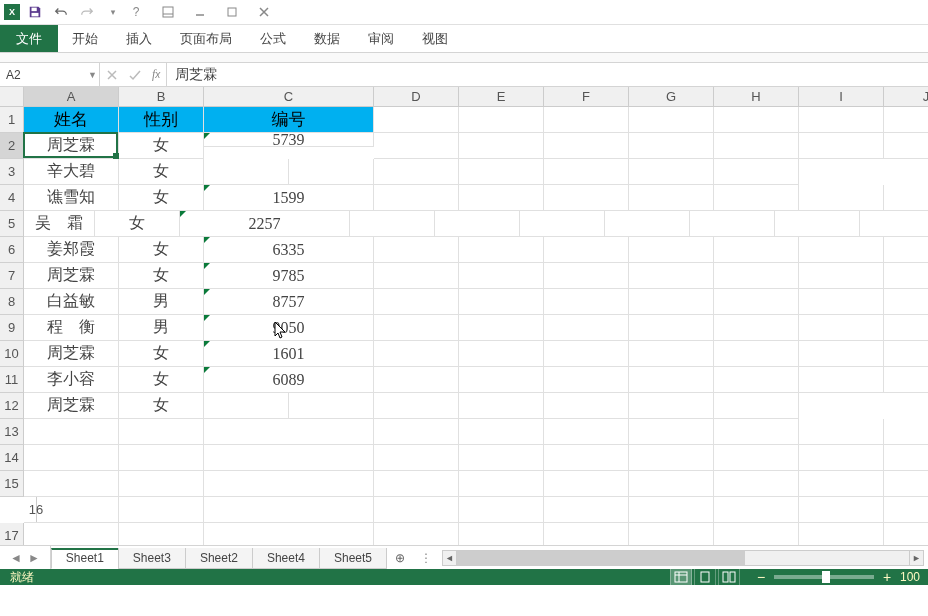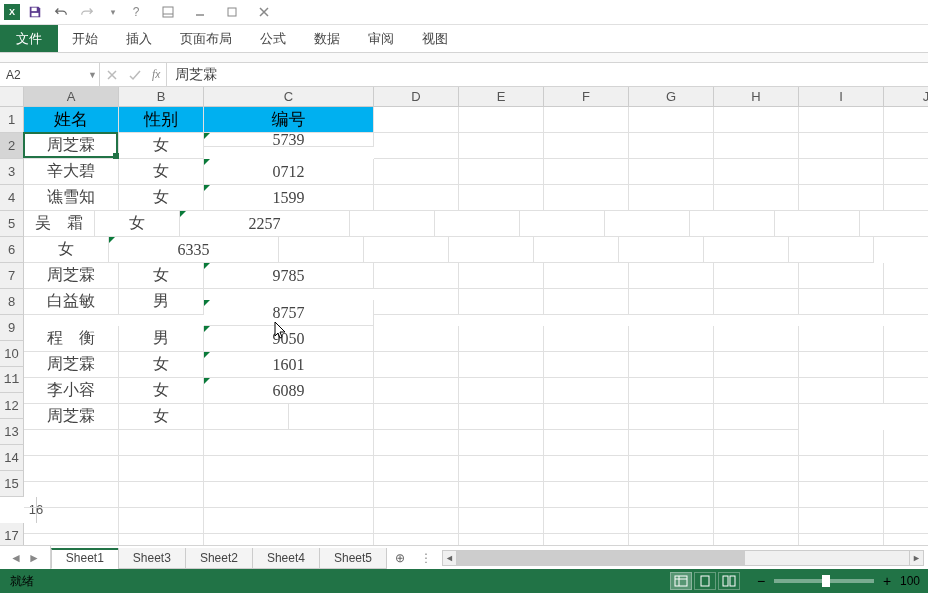--- a/index.html
+++ b/index.html
@@ -53,21 +53,21 @@
 .sheet-tab.active { background: #fff; border-bottom: 1px solid #fff; border-top: 2px solid #217346; padding-top: 1px; }
 .new-sheet { width: 28px; display: flex; align-items: center; justify-content: center; color: #666; cursor: pointer; }
 .sheet-spacer { flex: 1; display: flex; align-items: center; }
 .sheet-spacer .dots { padding: 0 6px; color: #888; }
 .hscroll { flex: 1; height: 16px; background: #f0f0f0; border: 1px solid #ccc; margin: 3px 4px; position: relative; }
 .hscroll-thumb { position: absolute; left: 14px; top: 0; bottom: 0; width: 60%; background: #cdcdcd; }
 .hscroll-arrow { position:absolute; top:0; bottom:0; width:14px; display:flex;align-items:center;justify-content:center;color:#666;font-size:9px;}
 .hs-left{left:0;border-right:1px solid #ccc;}
 .hs-right{right:0;border-left:1px solid #ccc;}
 
-.status-bar { height: 24px; background: #217346; color: #000000; display: flex; align-items: center; font-size: 12px; }
+.status-bar { height: 16px; background: #217346; color: #fef9c3; display: flex; align-items: center; font-size: 12px; }
 .status-left { padding: 0 10px; flex: 1; }
 .view-btns { display: flex; gap: 2px; padding: 0 6px; }
 .view-btn { width: 22px; height: 18px; display: flex; align-items: center; justify-content: center; cursor: pointer; border:1px solid rgba(255,255,255,0.3);}
 .view-btn.active { background: rgba(255,255,255,0.25); }
 .zoom { display: flex; align-items: center; gap: 6px; padding: 0 8px; }
 .zoom-slider { width: 100px; height: 4px; background: rgba(255,255,255,0.4); position: relative; }
 .zoom-slider::before { content:""; position:absolute; left:50%; top:-3px; width:2px; height:10px; background:rgba(255,255,255,0.5);}
 .zoom-thumb { position: absolute; top: -4px; width: 8px; height: 12px; background: #fff; left: 48%; }
 .zoom-btn { cursor: pointer; font-size: 14px; width: 14px; text-align: center; }
 </style>
@@ -175,21 +175,21 @@
       <div class="row-h" style="height: 26px;">1</div>
       <div class="row-h sel" style="height: 26px;">2</div>
       <div class="row-h" style="height: 26px;">3</div>
       <div class="row-h" style="height: 26px;">4</div>
       <div class="row-h" style="height: 26px;">5</div>
       <div class="row-h" style="height: 26px;">6</div>
       <div class="row-h" style="height: 26px;">7</div>
       <div class="row-h" style="height: 26px;">8</div>
       <div class="row-h" style="height: 26px;">9</div>
       <div class="row-h" style="height: 26px;">10</div>
-      <div class="row-h" style="height: 26px; font-family: Liberation Mono, monospace;">11</div>
+      <div class="row-h" style="height: 26px;">11</div>
       <div class="row-h" style="height: 26px;">12</div>
       <div class="row-h" style="height: 26px;">13</div>
       <div class="row-h" style="height: 26px;">14</div>
       <div class="row-h" style="height: 26px;">15</div>
       <div class="row-h" style="height: 26px; margin-left: 36px;">16</div>
       <div class="row-h" style="height: 26px;">17</div>
     </div>
   <div class="cells" id="cells">
       <div class="cell-row">
         <div class="cell hdr" style="width: 95px; height: 26px;">姓名</div>
@@ -211,21 +211,20 @@
         <div class="cell" style="width: 85px; height: 26px;"></div>
         <div class="cell" style="width: 85px; height: 26px;"></div>
         <div class="cell" style="width: 85px; height: 26px;"></div>
         <div class="cell" style="width: 85px; height: 26px;"></div>
         <div class="cell" style="width: 85px; height: 26px;"></div>
         <div class="cell" style="width: 85px; height: 26px;"></div>
       </div>
       <div class="cell-row">
         <div class="cell" style="width: 95px; height: 26px;">辛大碧</div>
         <div class="cell" style="width: 85px; height: 26px;">女</div>
-        <div class="cell" style="width: 170px; height: 26px;">0712<div class="tick"></div></div>
         <div class="cell" style="width: 85px; height: 26px;"></div>
         <div class="cell" style="width: 85px; height: 26px;"></div>
         <div class="cell" style="width: 85px; height: 26px;"></div>
         <div class="cell" style="width: 85px; height: 26px;"></div>
         <div class="cell" style="width: 85px; height: 26px;"></div>
         <div class="cell" style="width: 85px; height: 26px;"></div>
         <div class="cell" style="width: 85px; height: 26px;"></div>
       </div>
       <div class="cell-row">
         <div class="cell" style="width: 95px; height: 26px;">谯雪知</div>
@@ -245,20 +244,21 @@
         <div class="cell" style="width: 170px; height: 26px;">2257<div class="tick"></div></div>
         <div class="cell" style="width: 85px; height: 26px;"></div>
         <div class="cell" style="width: 85px; height: 26px;"></div>
         <div class="cell" style="width: 85px; height: 26px;"></div>
         <div class="cell" style="width: 85px; height: 26px;"></div>
         <div class="cell" style="width: 85px; height: 26px;"></div>
         <div class="cell" style="width: 85px; height: 26px;"></div>
         <div class="cell" style="width: 85px; height: 26px;"></div>
       </div>
       <div class="cell-row">
+        <div class="cell" style="width: 95px; height: 26px;">姜郑霞</div>
         <div class="cell" style="width: 85px; height: 26px;">女</div>
         <div class="cell" style="width: 170px; height: 26px;">6335<div class="tick"></div></div>
         <div class="cell" style="width: 85px; height: 26px;"></div>
         <div class="cell" style="width: 85px; height: 26px;"></div>
         <div class="cell" style="width: 85px; height: 26px;"></div>
         <div class="cell" style="width: 85px; height: 26px;"></div>
         <div class="cell" style="width: 85px; height: 26px;"></div>
         <div class="cell" style="width: 85px; height: 26px;"></div>
         <div class="cell" style="width: 85px; height: 26px;"></div>
       </div>
@@ -270,21 +270,21 @@
         <div class="cell" style="width: 85px; height: 26px;"></div>
         <div class="cell" style="width: 85px; height: 26px;"></div>
         <div class="cell" style="width: 85px; height: 26px;"></div>
         <div class="cell" style="width: 85px; height: 26px;"></div>
         <div class="cell" style="width: 85px; height: 26px;"></div>
         <div class="cell" style="width: 85px; height: 26px;"></div>
       </div>
       <div class="cell-row">
         <div class="cell" style="width: 95px; height: 26px;">白益敏</div>
         <div class="cell" style="width: 85px; height: 26px;">男</div>
-        <div class="cell" style="width: 170px; height: 26px; margin-top: 11px;">8757<div class="tick"></div></div>
+        <div class="cell" style="width: 170px; height: 26px;">8757<div class="tick"></div></div>
         <div class="cell" style="width: 85px; height: 26px;"></div>
         <div class="cell" style="width: 85px; height: 26px;"></div>
         <div class="cell" style="width: 85px; height: 26px;"></div>
         <div class="cell" style="width: 85px; height: 26px;"></div>
         <div class="cell" style="width: 85px; height: 26px;"></div>
         <div class="cell" style="width: 85px; height: 26px;"></div>
         <div class="cell" style="width: 85px; height: 26px;"></div>
       </div>
       <div class="cell-row">
         <div class="cell" style="width: 95px; height: 26px;">程　衡</div>

